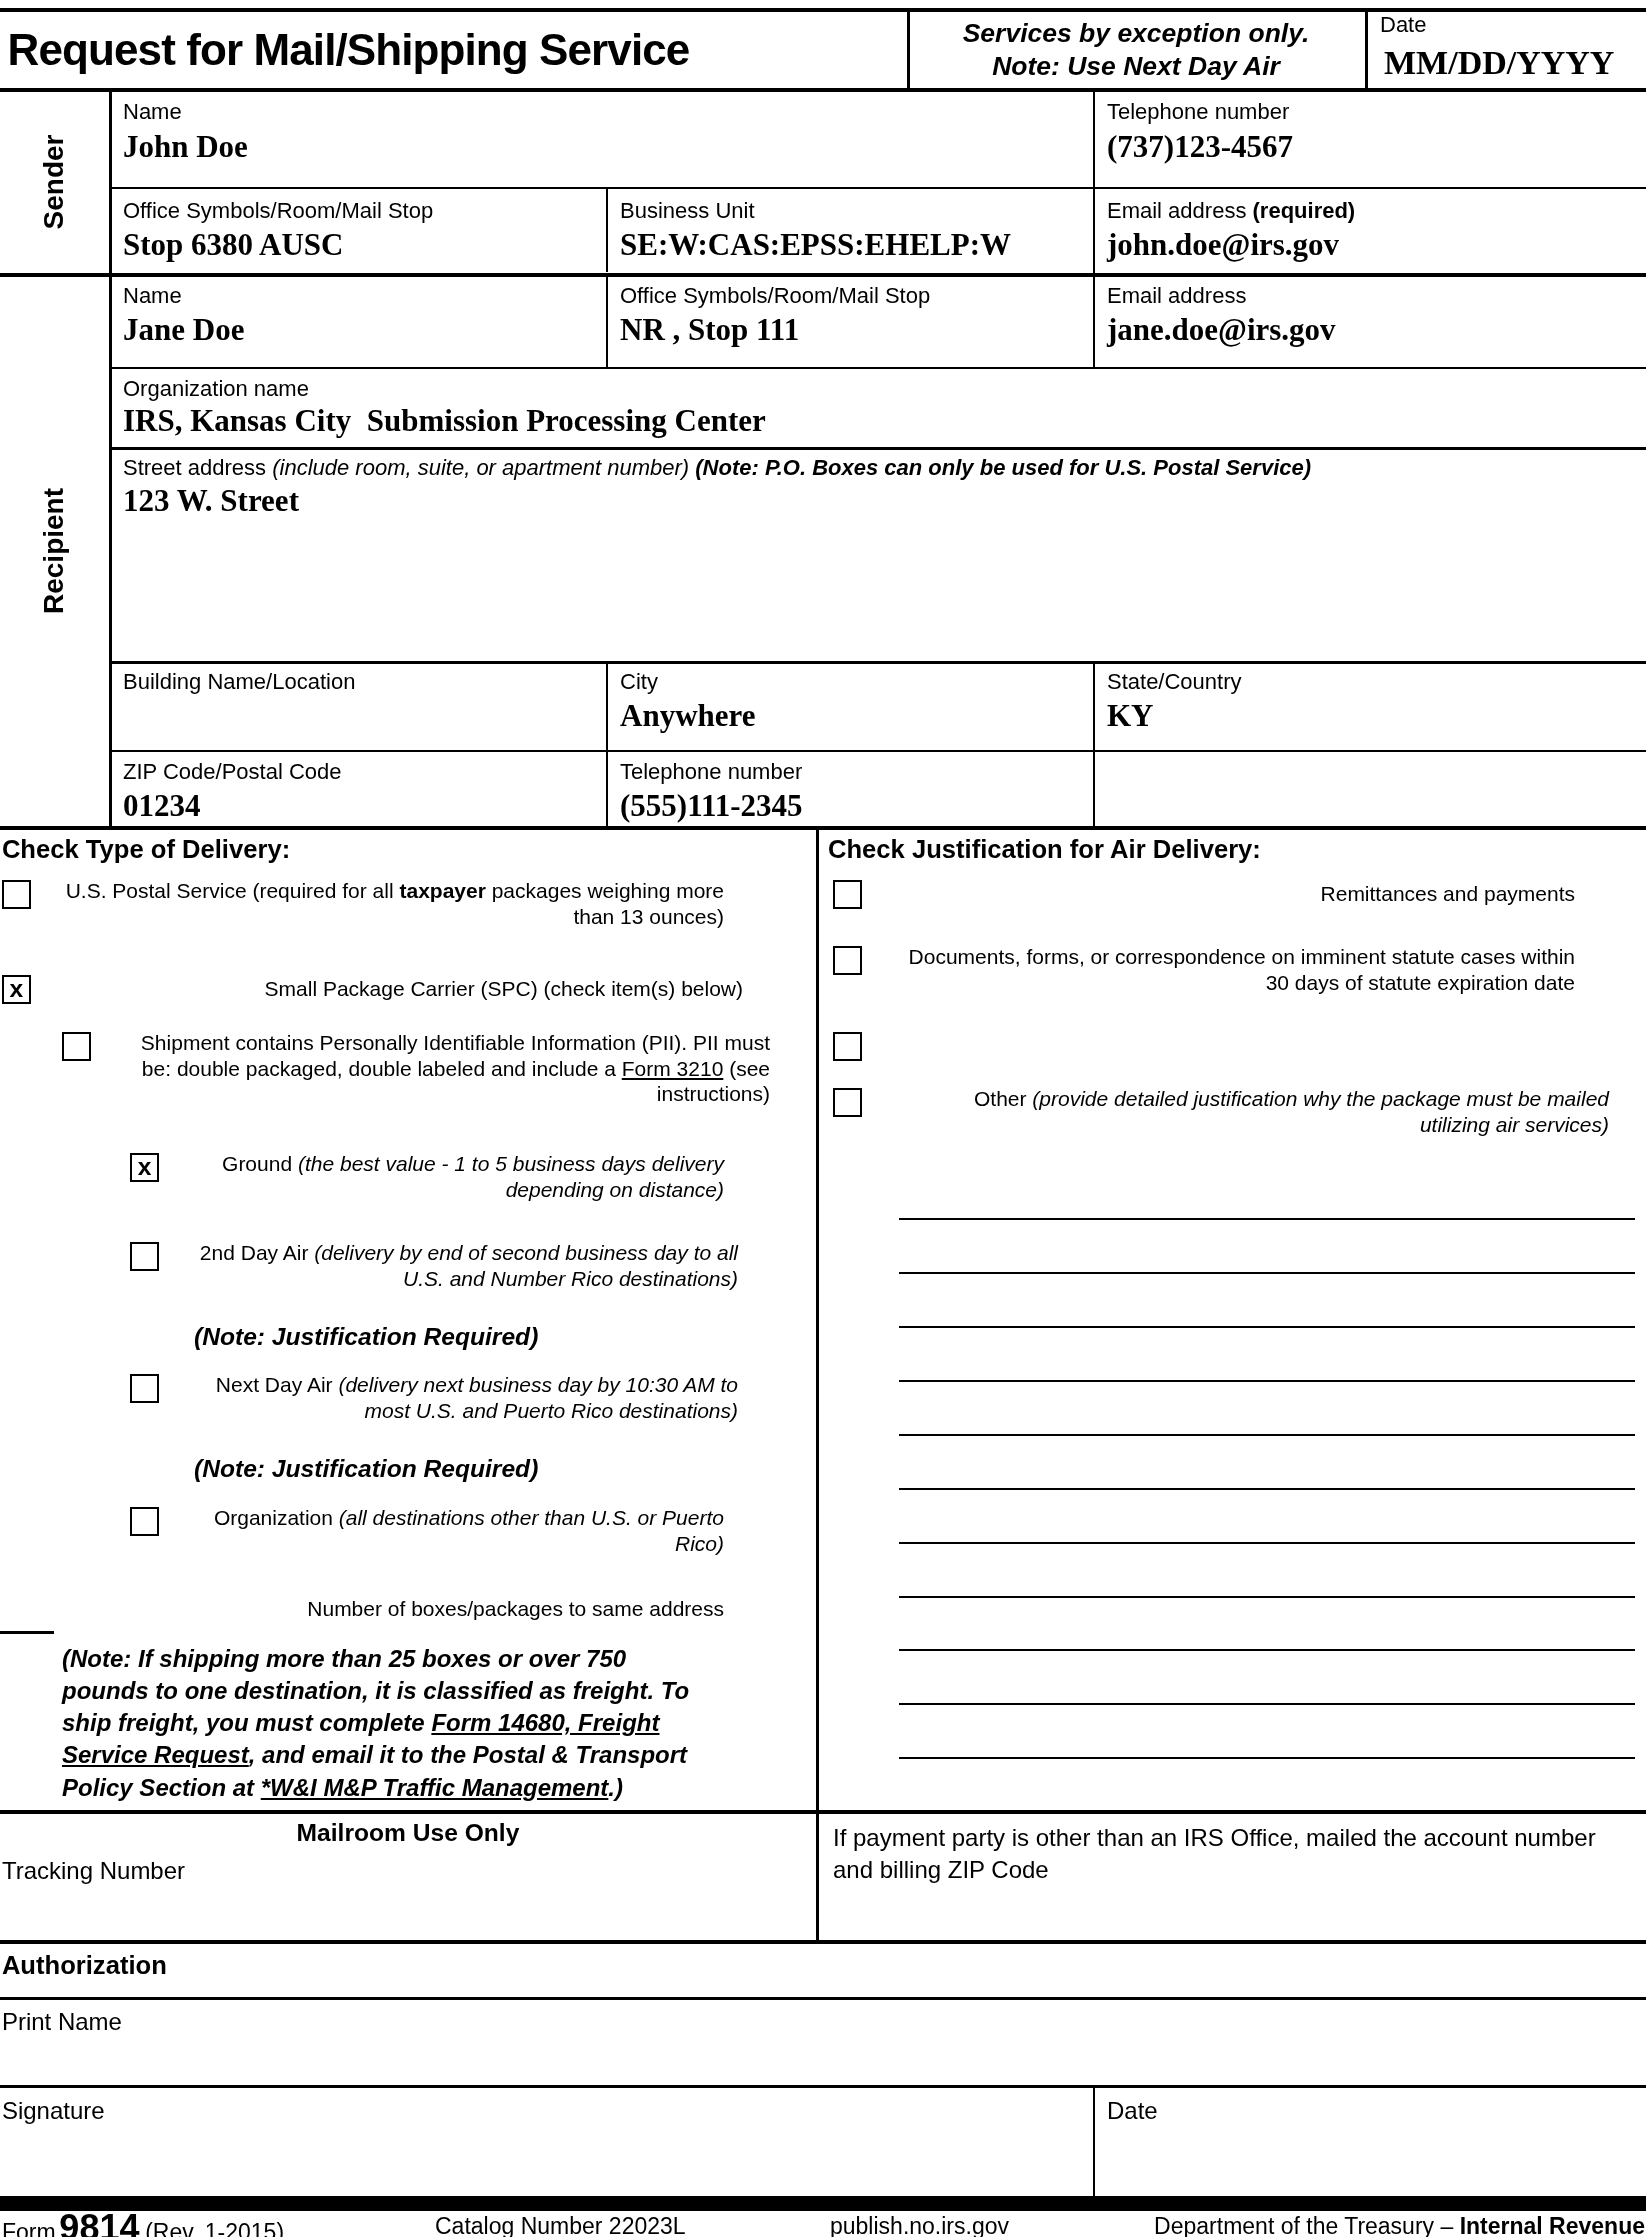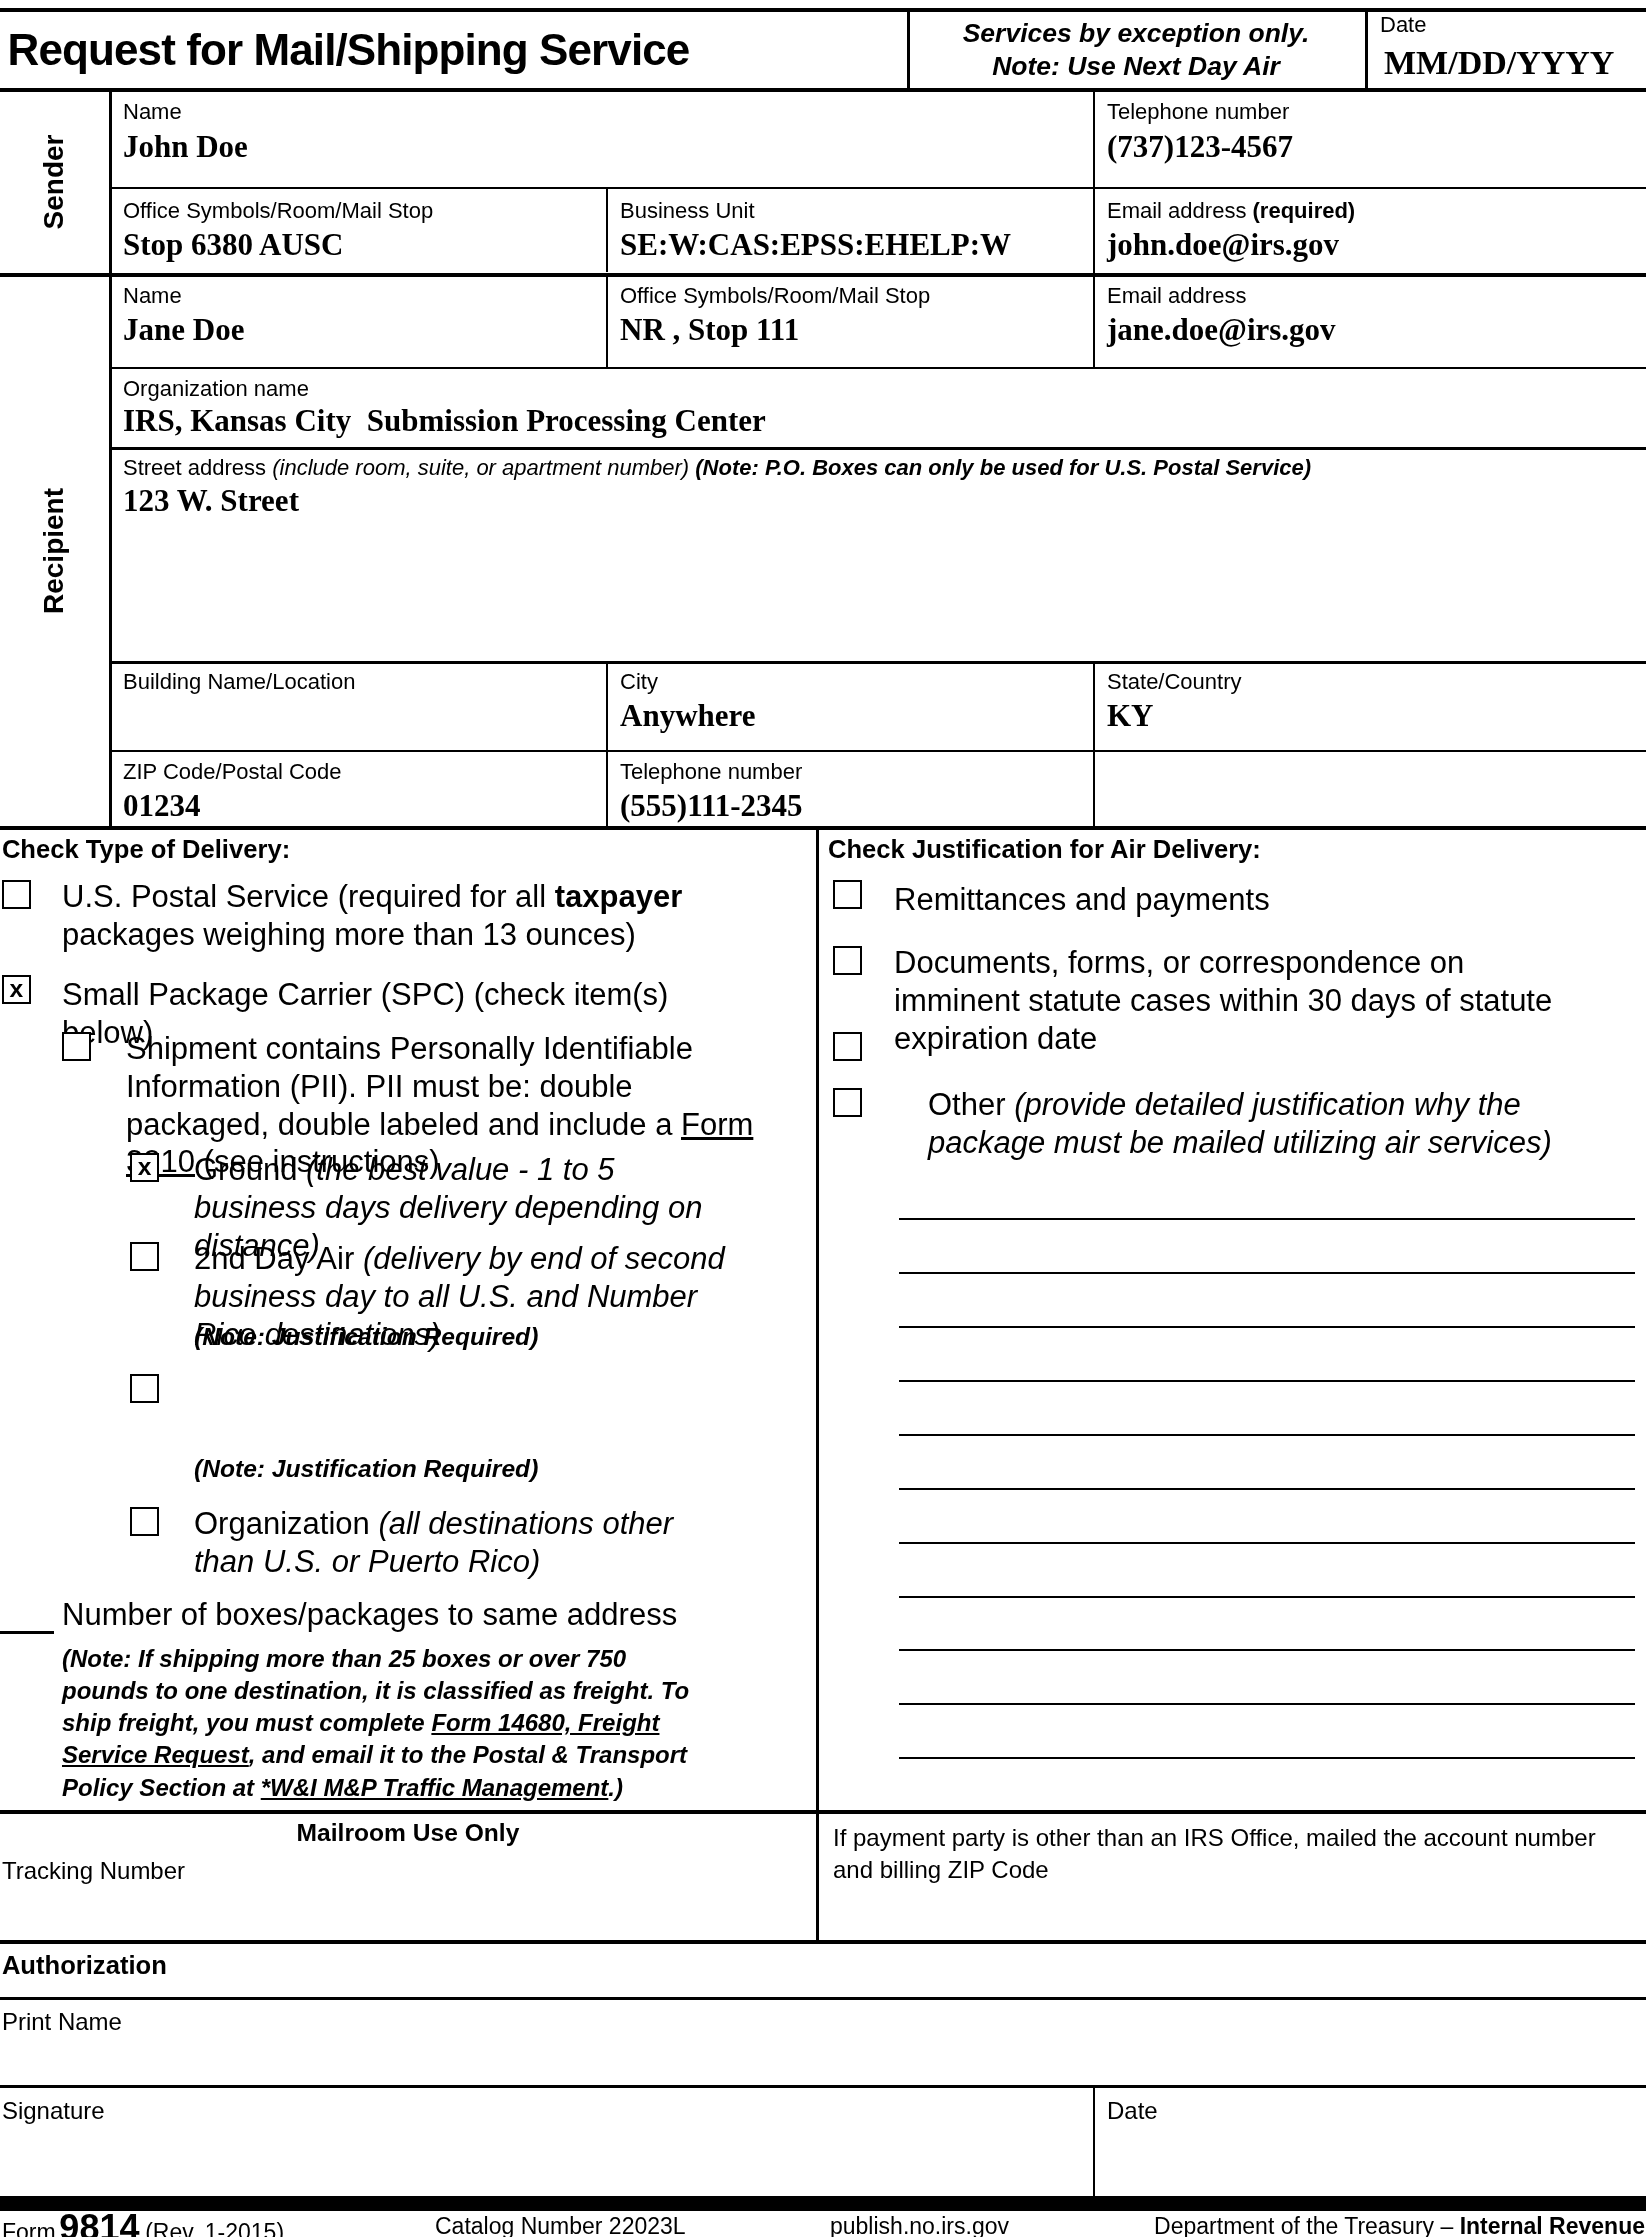--- a/index.html
+++ b/index.html
@@ -3,21 +3,21 @@
 <meta charset="utf-8">
 <style>
   html,body{margin:0;padding:0;background:#ffffff;}
   #page{position:relative;width:1647px;height:2237px;background:#ffffff;color:#000;
         font-family:"Liberation Sans",sans-serif;overflow:hidden;}
   .abs{position:absolute;}
   .ln{position:absolute;background:#000;}
   .lbl{font-size:22px;line-height:1.1;}
   .val{font-family:"Liberation Serif",serif;font-weight:bold;font-size:31px;line-height:1.05;white-space:pre;}
   .hd{font-size:25.6px;font-weight:bold;}
-  .cbt{font-size:31px;line-height:1.22;}
+  .cbt{font-size:21px;line-height:1.22;text-align:right;}
   .cb{width:29px;height:29px;border:2.8px solid #000;box-sizing:border-box;display:flex;
       align-items:center;justify-content:center;background:#fff;}
   .cb .mark{font-weight:bold;font-size:24.6px;line-height:1;}
   .noteJ{font-size:24.6px;font-weight:bold;font-style:italic;}
   .link{text-decoration:underline;}
   .vcell{display:flex;align-items:center;justify-content:center;}
   .vlabel{transform:rotate(-90deg);white-space:nowrap;font-weight:bold;font-size:28px;}
   .freight{font-size:24px;font-weight:bold;font-style:italic;line-height:1.34;}
   .bar{position:absolute;background:#000;}
 </style>
@@ -125,20 +125,21 @@
 
   <div class="abs cb" style="left:130px;top:1242px">
     <span class="mark"></span>
   </div>
   <div class="abs cbt" style="left:194px;top:1240px;width:544px"><span>2nd Day Air </span><i>(delivery by end of second business day to all U.S. and Number Rico destinations)</i></div>
   <div class="abs noteJ" style="left:194px;top:1323px">(Note: Justification Required)</div>
 
   <div class="abs cb" style="left:130px;top:1374px">
     <span class="mark"></span>
   </div>
+  <div class="abs cbt" style="left:194px;top:1372px;width:544px"><span>Next Day Air </span><i>(delivery next business day by 10:30 AM to most U.S. and Puerto Rico destinations)</i></div>
   <div class="abs noteJ" style="left:194px;top:1455px">(Note: Justification Required)</div>
 
   <div class="abs cb" style="left:130px;top:1507px">
     <span class="mark"></span>
   </div>
   <div class="abs cbt" style="left:194px;top:1505px;width:530px"><span>Organization </span><i>(all destinations other than U.S. or Puerto Rico)</i></div>
 
   <div class="ln" style="left:0;top:1631px;width:54px;height:2.8px"></div>
   <div class="abs cbt" style="left:62px;top:1596px;width:662px">Number of boxes/packages to same address</div>
 

